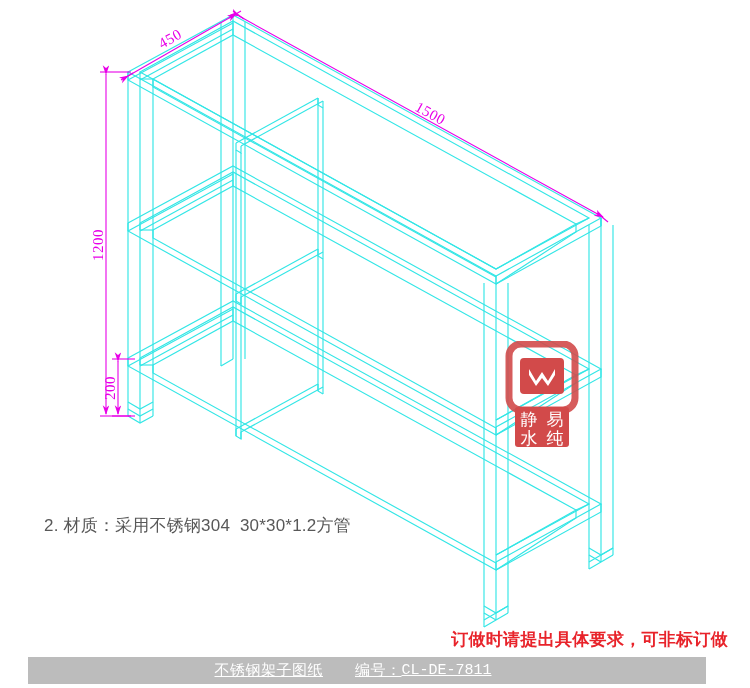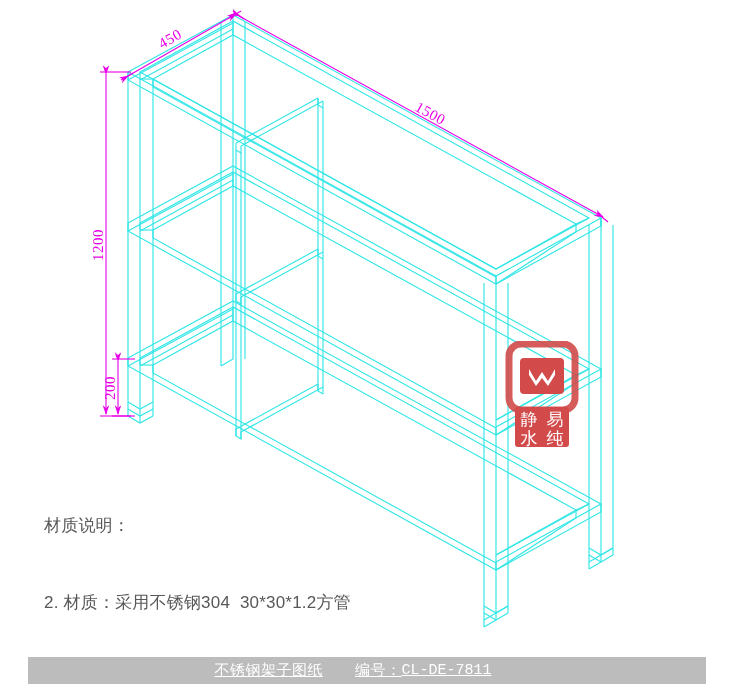--- a/index.html
+++ b/index.html
@@ -267,27 +267,27 @@
 
       <rect x="10" y="66" width="54" height="40" rx="3" ry="3" fill="#d24a4a"></rect>
       <text x="24" y="84" font-family="Liberation Serif, DejaVu Serif, serif" font-size="17" fill="#ffffff" text-anchor="middle">静</text>
       <text x="50" y="84" font-family="Liberation Serif, DejaVu Serif, serif" font-size="17" fill="#ffffff" text-anchor="middle">易</text>
       <text x="24" y="103" font-family="Liberation Serif, DejaVu Serif, serif" font-size="17" fill="#ffffff" text-anchor="middle">水</text>
       <text x="50" y="103" font-family="Liberation Serif, DejaVu Serif, serif" font-size="17" fill="#ffffff" text-anchor="middle">纯</text>
     </svg>
   </div>
 
   <div class="notes-block">
-    <span class="notes-line">材质说明：</span>
     <span class="notes-line">2. 材质：采用不锈钢304  30*30*1.2方管</span>
     
     
     
   </div>
 
+  <div class="warning-text">订做时请提出具体要求，可非标订做</div>
 
   <div class="footer-bar">
     <div class="footer-inner">
       <span class="footer-title">不锈钢架子图纸</span>
       <span class="footer-code-label">编号：</span>
       <span class="footer-code">CL-DE-7811</span>
     </div>
   </div>
 
 </div>

